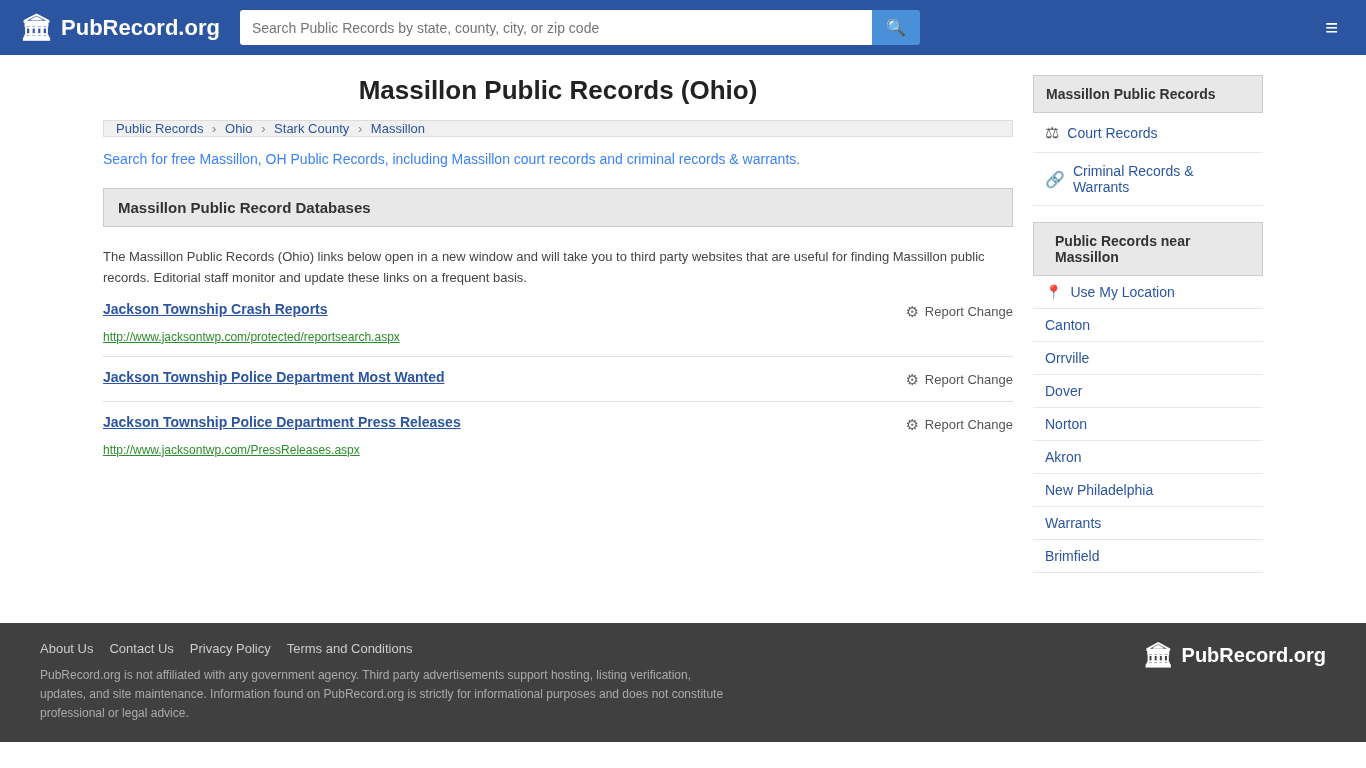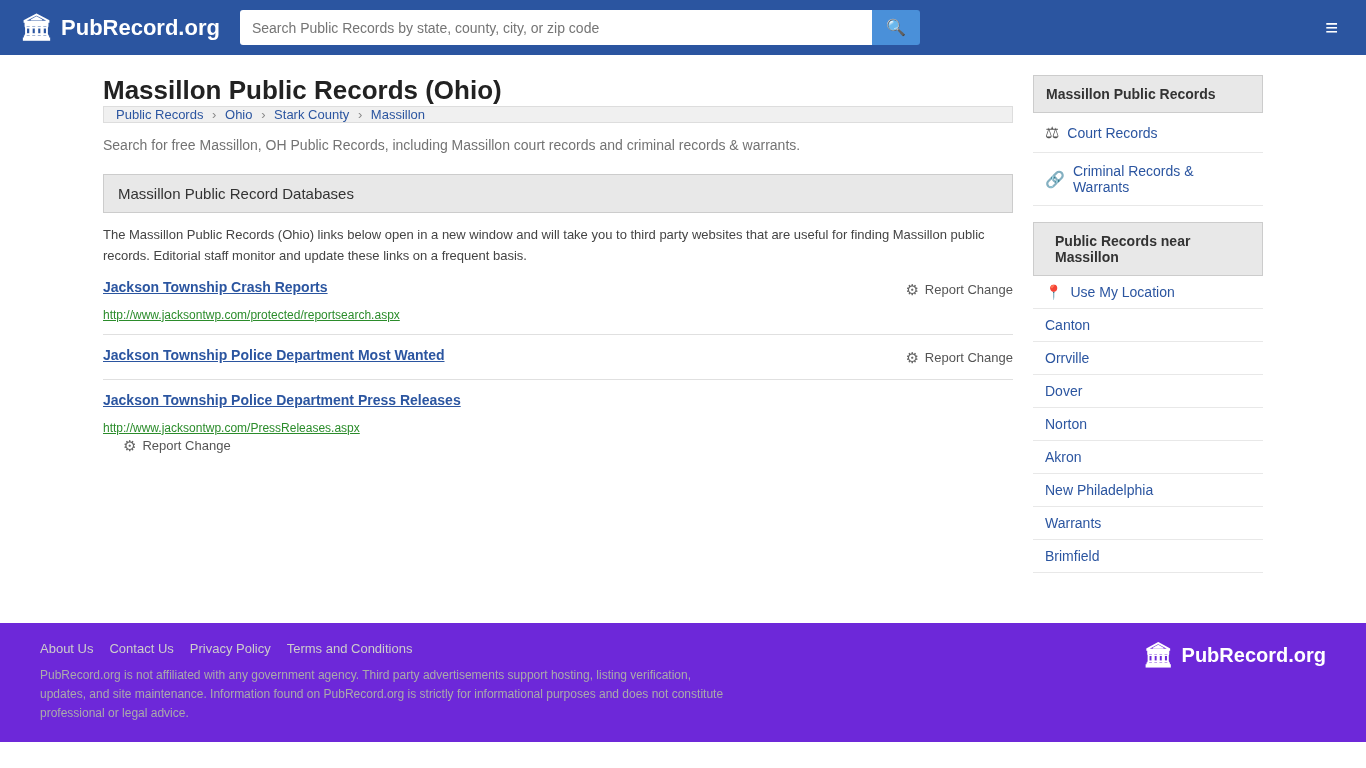--- a/index.html
+++ b/index.html
@@ -73,70 +73,72 @@
     #sidebar {
       width: 230px;
       flex-shrink: 0;
     }
 
     
     #page-title {
       font-size: 26px;
       font-weight: bold;
       color: #222;
+      margin-bottom: 14px;
+      text-align: center;
     }
 
     
     #breadcrumb {
       background: #f0f0f0;
       padding: 0 12px;
       font-size: 13px;
       color: #555;
       border: 1px solid #ddd;
       margin-bottom: 12px;
     }
     #breadcrumb a {
       color: #2b55a0;
       text-decoration: none;
     }
     #breadcrumb .sep { margin: 0 5px; color: #888; }
 
     
     #description {
       font-size: 14px;
-      color: #737373;
+      color: #3b82f6;
       margin-bottom: 18px;
       line-height: 1.5;
     }
 
     
     #databases-header {
       background: #e8e8e8;
       padding: 10px 14px;
       font-size: 15px;
-      font-weight: normal;
+      font-weight: bold;
       color: #333;
-      margin-bottom: 12px;
+      margin-bottom: 20px;
       border: 1px solid #ccc;
     }
     #databases-desc {
       font-size: 13px;
       color: #444;
       line-height: 1.6;
     }
 
     
     .db-entry {
       border-bottom: 1px solid #e0e0e0;
       padding: 12px 0;
       display: flex;
       align-items: flex-start;
       justify-content: flex-start;
     }
-    .db-entry:last-child { border-bottom: none; flex-direction: column; }
+    .db-entry:last-child { border-bottom: none; }
     .db-info { flex: 1; }
     .db-title {
       color: #2b55a0;
       font-weight: bold;
       font-size: 14px;
       text-decoration: underline;
       cursor: pointer;
     }
     .db-url {
       color: #2b8c2b;
@@ -204,21 +206,21 @@
       font-size: 14px;
       color: #2b55a0;
       text-decoration: none;
       border-bottom: 1px solid #e8e8e8;
       cursor: pointer;
     }
     .nearby-icon { font-size: 14px; color: #555; }
 
     
     #footer {
-      background: #6d28d9;
+      background: #404040;
       color: #ccc;
       padding: 18px 40px;
       display: flex;
       justify-content: space-between;
       align-items: flex-start;
       margin-top: 30px;
       gap: 23px;
     }
     #footer-left { max-width: 700px; }
     #footer-links {

